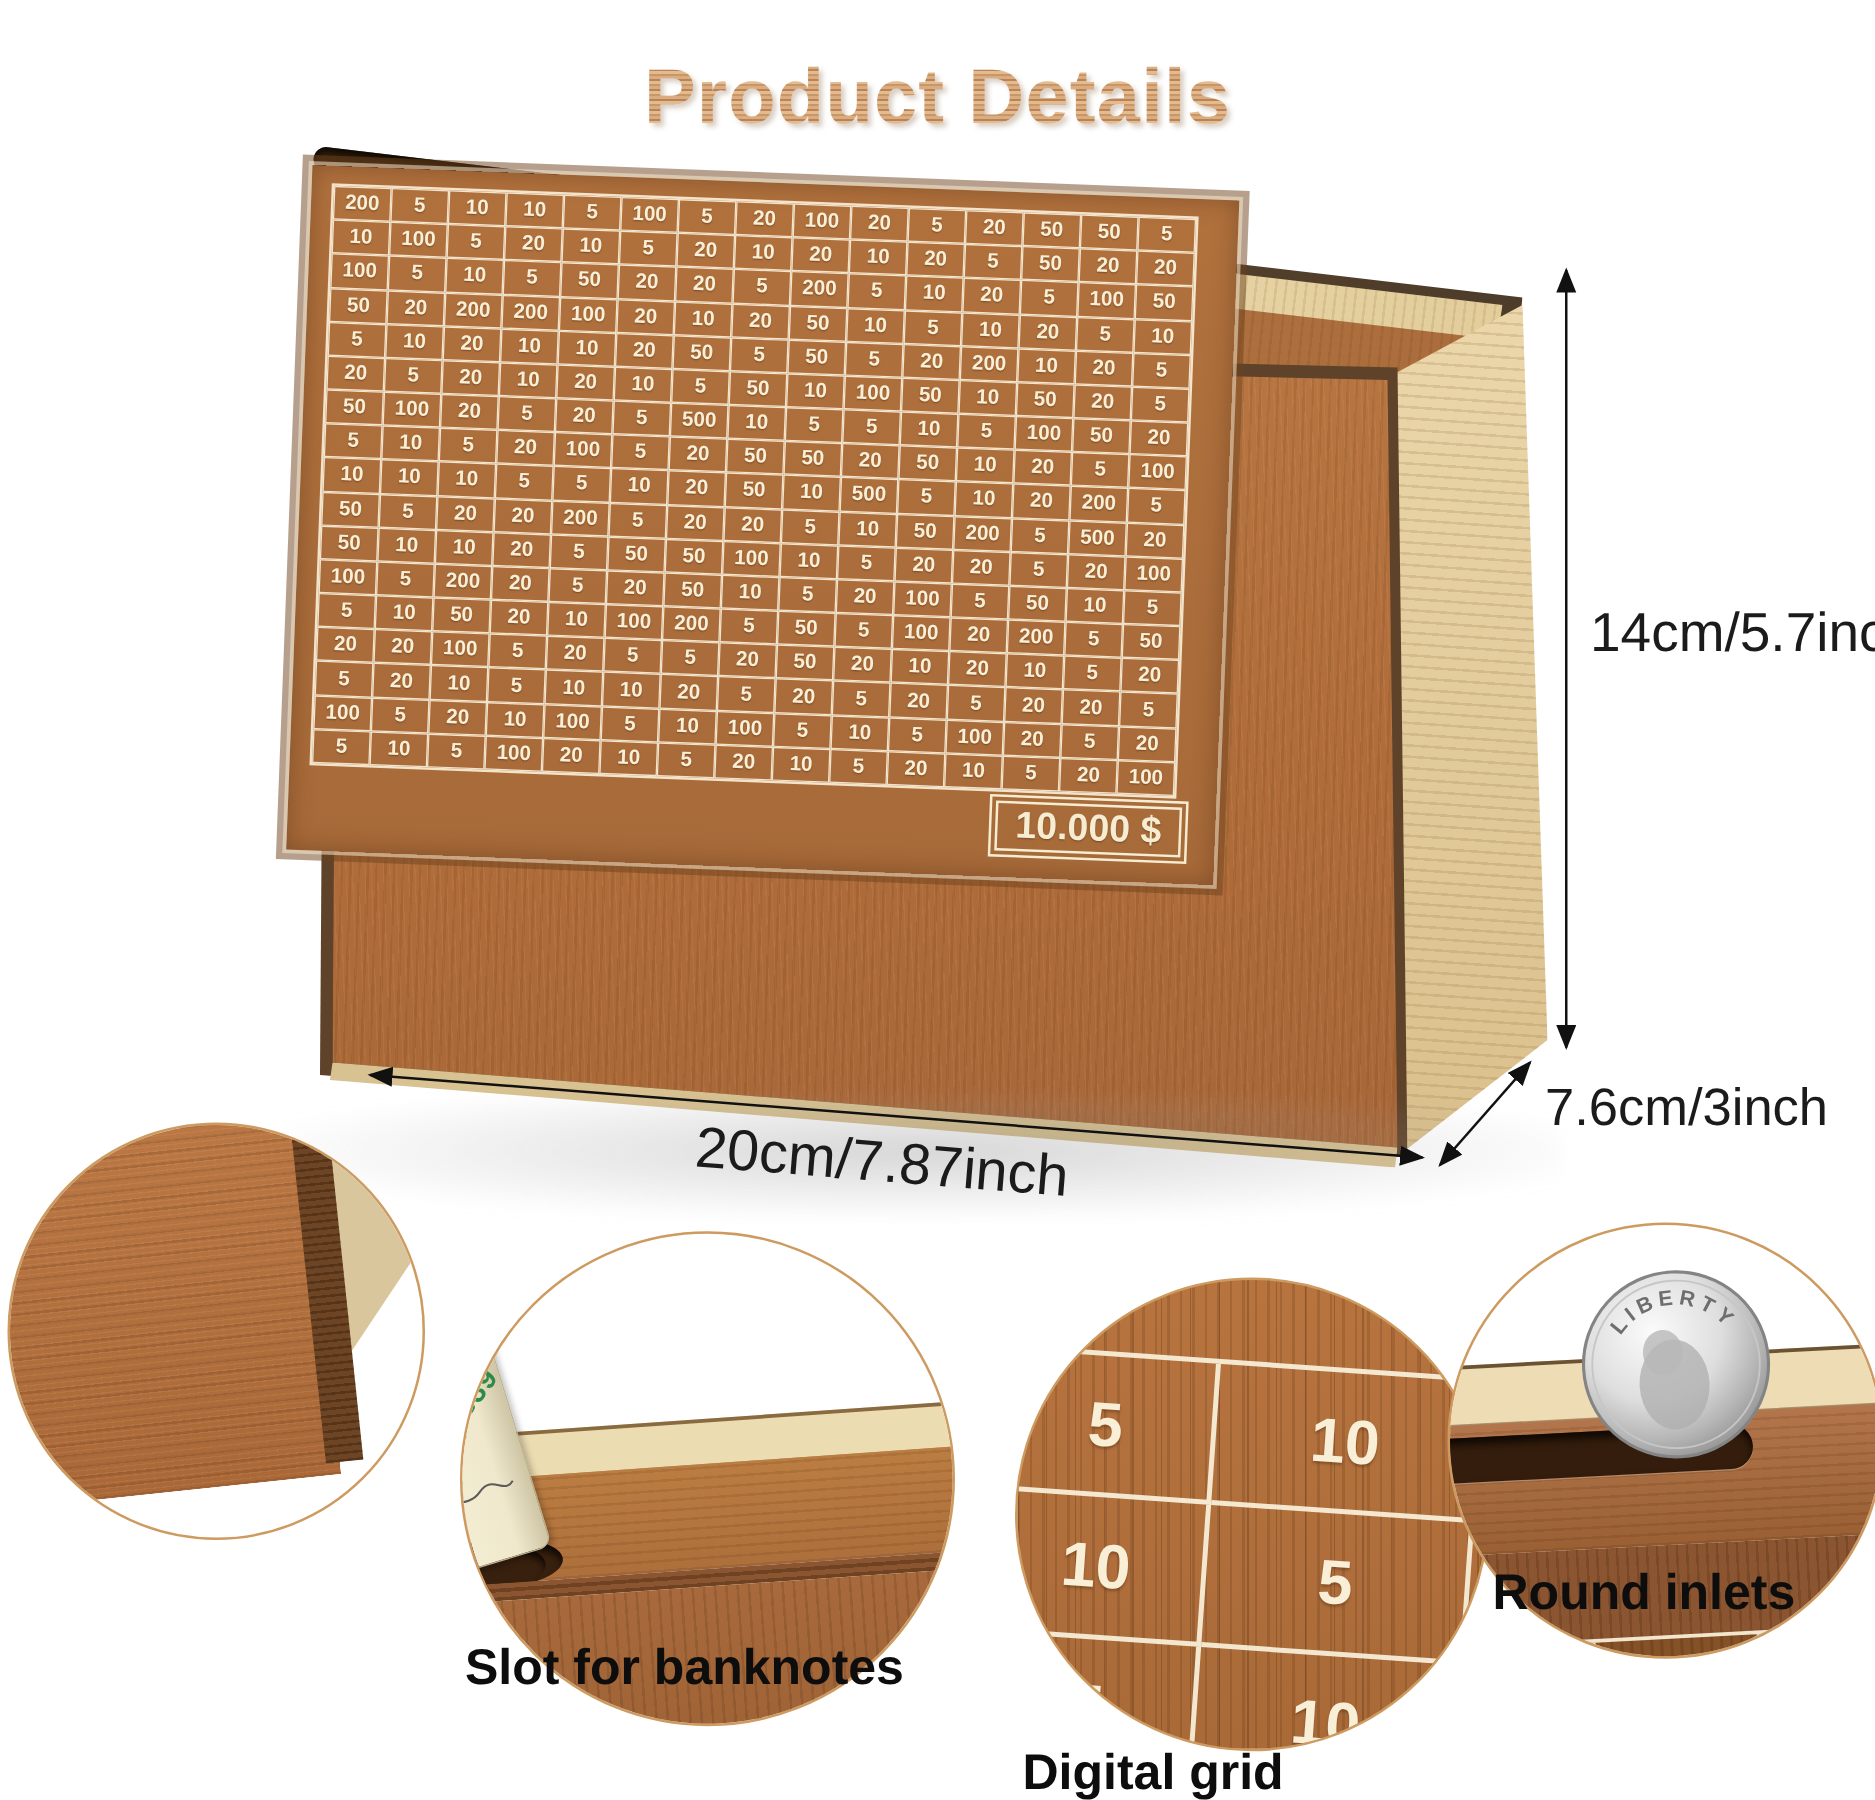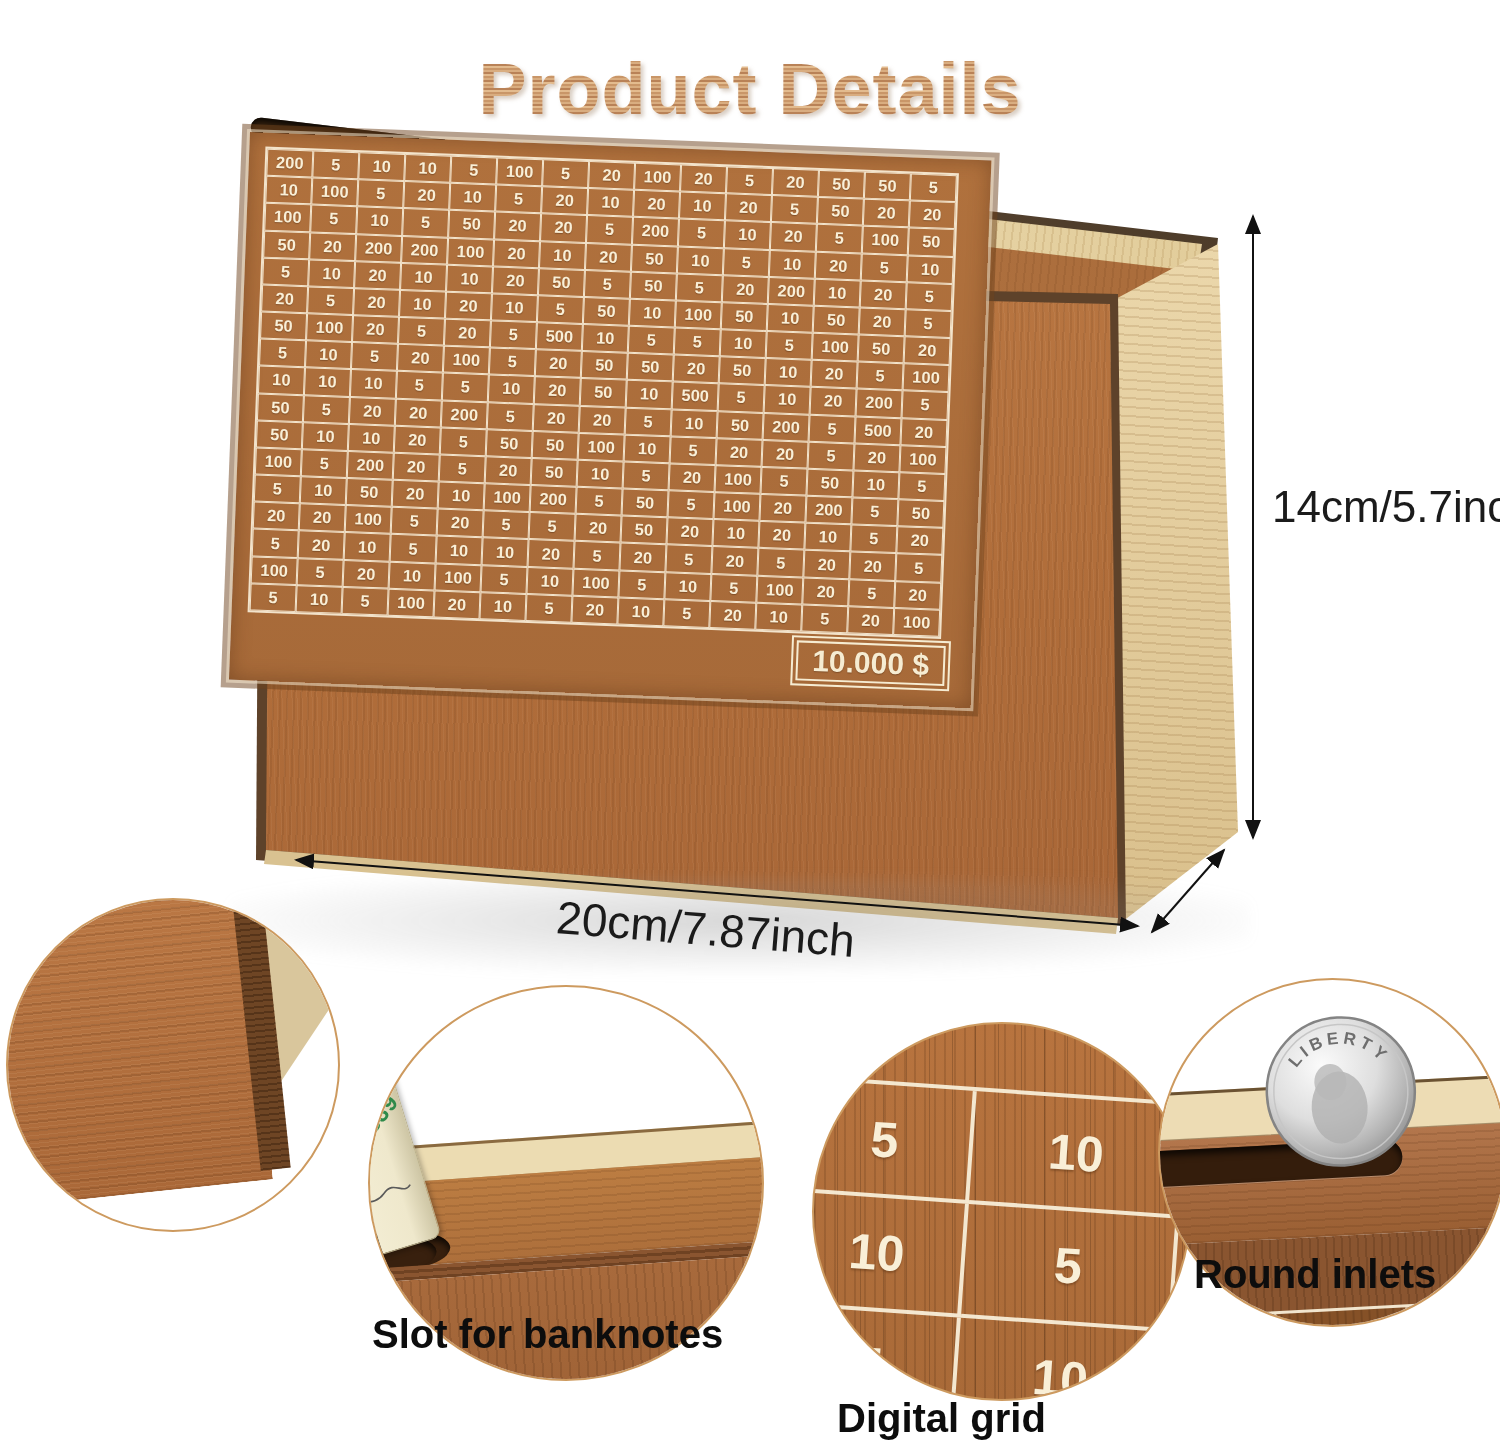--- a/index.html
+++ b/index.html
@@ -1,21 +1,21 @@
 <!DOCTYPE html>
 <html><head>
 <meta charset="utf-8">
 <style>
   html,body{margin:0;padding:0;background:#fff;}
   #page{position:relative;width:1500px;height:1440px;background:#fff;overflow:hidden;
         font-family:"Liberation Sans",sans-serif;}
 
   
   #title{position:absolute;top:0;left:0;width:100%;text-align:center;
-    font-weight:bold;font-size:72px;letter-spacing:1px;
+    font-weight:bold;font-size:62px;letter-spacing:1px;
     background:repeating-linear-gradient(0deg,#b98257 0 2px,#d9ad80 2px 4px,#c99668 4px 6px,#e3bb8e 6px 8px);
     -webkit-background-clip:text;background-clip:text;color:transparent;
     filter:drop-shadow(3px 3px 2px rgba(120,80,40,0.28));}
 
   
   #scene{position:absolute;left:250px;top:132px;width:1010px;height:810px;}
   #scene > div{position:absolute;inset:0;}
   #lid-dark{clip-path:polygon(118px 6px,968px 106px,962px 160px,860px 226px,22px 130px,14px 86px);
     background:linear-gradient(100deg,#5d4833,#4b3a28);}
   #lid-ply{clip-path:polygon(130px 16px,952px 112px,946px 150px,856px 212px,38px 122px,32px 90px);
@@ -136,21 +136,21 @@
     display:flex;}
   #coin-strip{position:static;display:flex;width:100%;height:100%;}
   .scell{position:static;flex:1;display:flex;align-items:center;justify-content:center;
     border-left:3px solid rgba(248,238,216,0.95);
     font-weight:bold;font-size:32px;color:#f9efd7;text-shadow:0 1px 1px rgba(90,50,20,0.5);}
   .scell:first-child{border-left:none;}
 
   .callout-label{position:absolute;font-weight:bold;font-size:40px;color:#0d0d0d;white-space:nowrap;}
   #lab1{left:15px;top:1272px;}
   #lab2{left:372px;top:1312px;}
-  #lab3{left:818px;top:1396px;margin-left:19px;}
+  #lab3{left:818px;top:1396px;}
   #lab4{left:1194px;top:1252px;}
 </style>
 </head>
 <body>
 
 <div id="page">
 
   <h1 id="title">Product Details</h1>
 
   <div id="scene">
@@ -435,20 +435,21 @@
       </marker>
       <marker id="arrS" markerWidth="12" markerHeight="10" refX="9" refY="4" orient="auto-start-reverse">
         <path d="M0,0 L10,4 L0,8 z" fill="#111"></path>
       </marker>
     </defs>
     <line x1="1253" y1="216" x2="1253" y2="838" stroke="#111" stroke-width="2" marker-start="url(#arrS)" marker-end="url(#arrE)"></line>
     <line x1="1152" y1="932" x2="1224" y2="850" stroke="#111" stroke-width="2" marker-start="url(#arrS)" marker-end="url(#arrE)"></line>
     <line x1="296" y1="860" x2="1138" y2="926" stroke="#111" stroke-width="2" marker-start="url(#arrS)" marker-end="url(#arrE)"></line>
   </svg>
   <div id="dim-h" class="dim-label">14cm/5.7inch</div>
+  <div id="dim-d" class="dim-label">7.6cm/3inch</div>
   <div id="dim-w" class="dim-label">20cm/7.87inch</div>
 
   <div id="c1" class="circle">
     <div id="c1-ply"></div>
     <div id="c1-block"></div>
     <div id="c1-edge"></div>
   </div>
 
   <div id="c2" class="circle">
     <div id="c2-rot">

